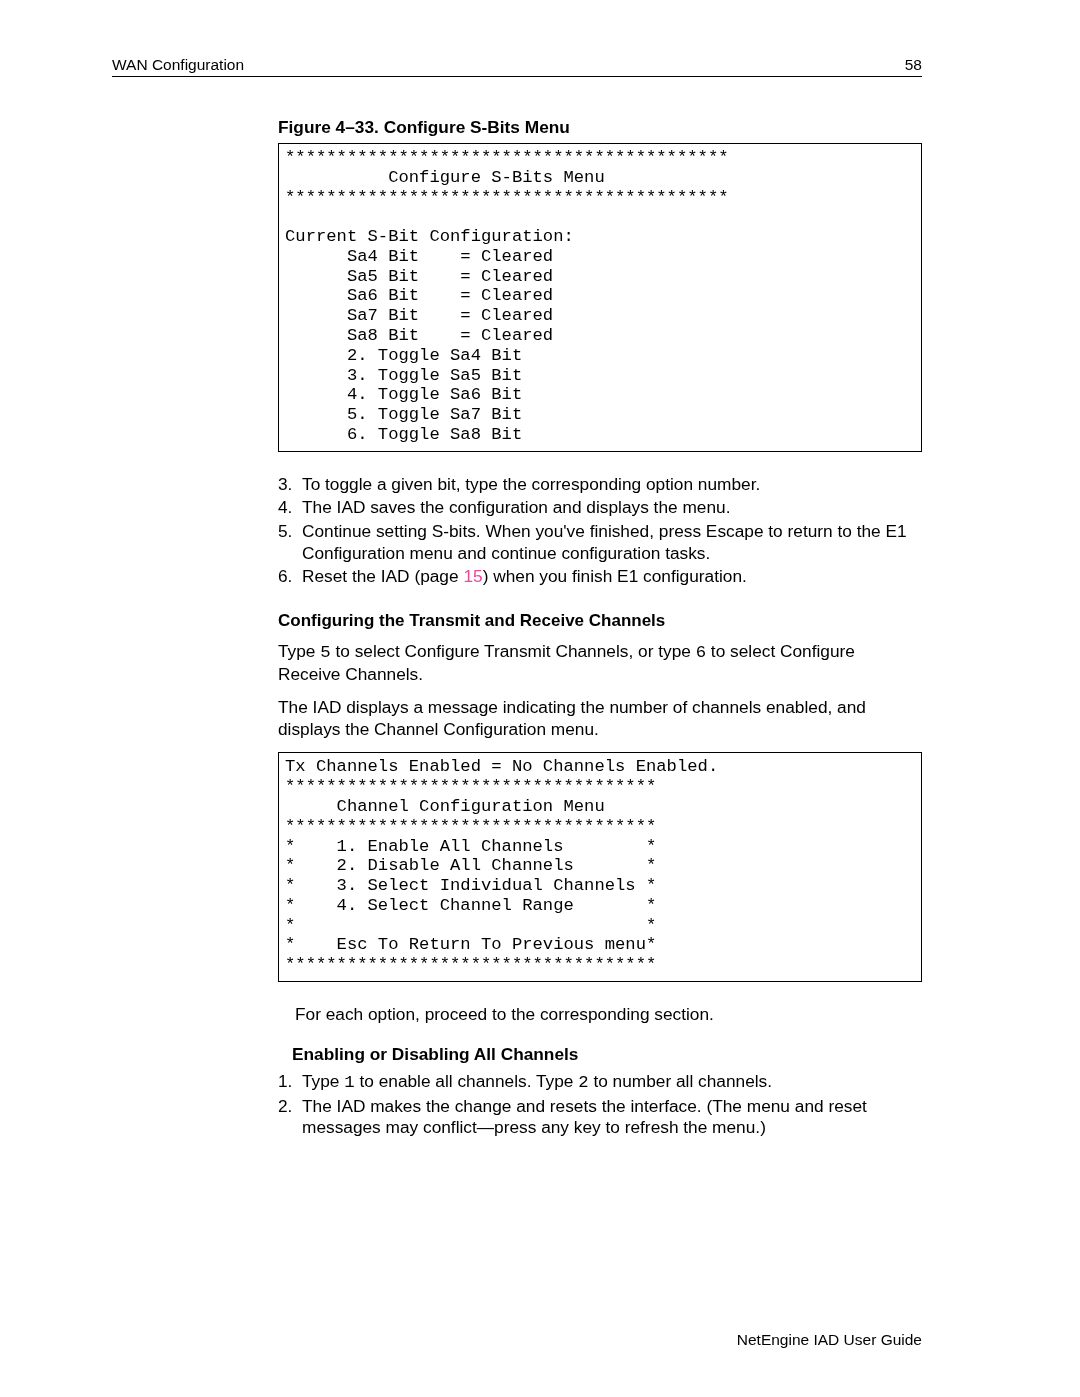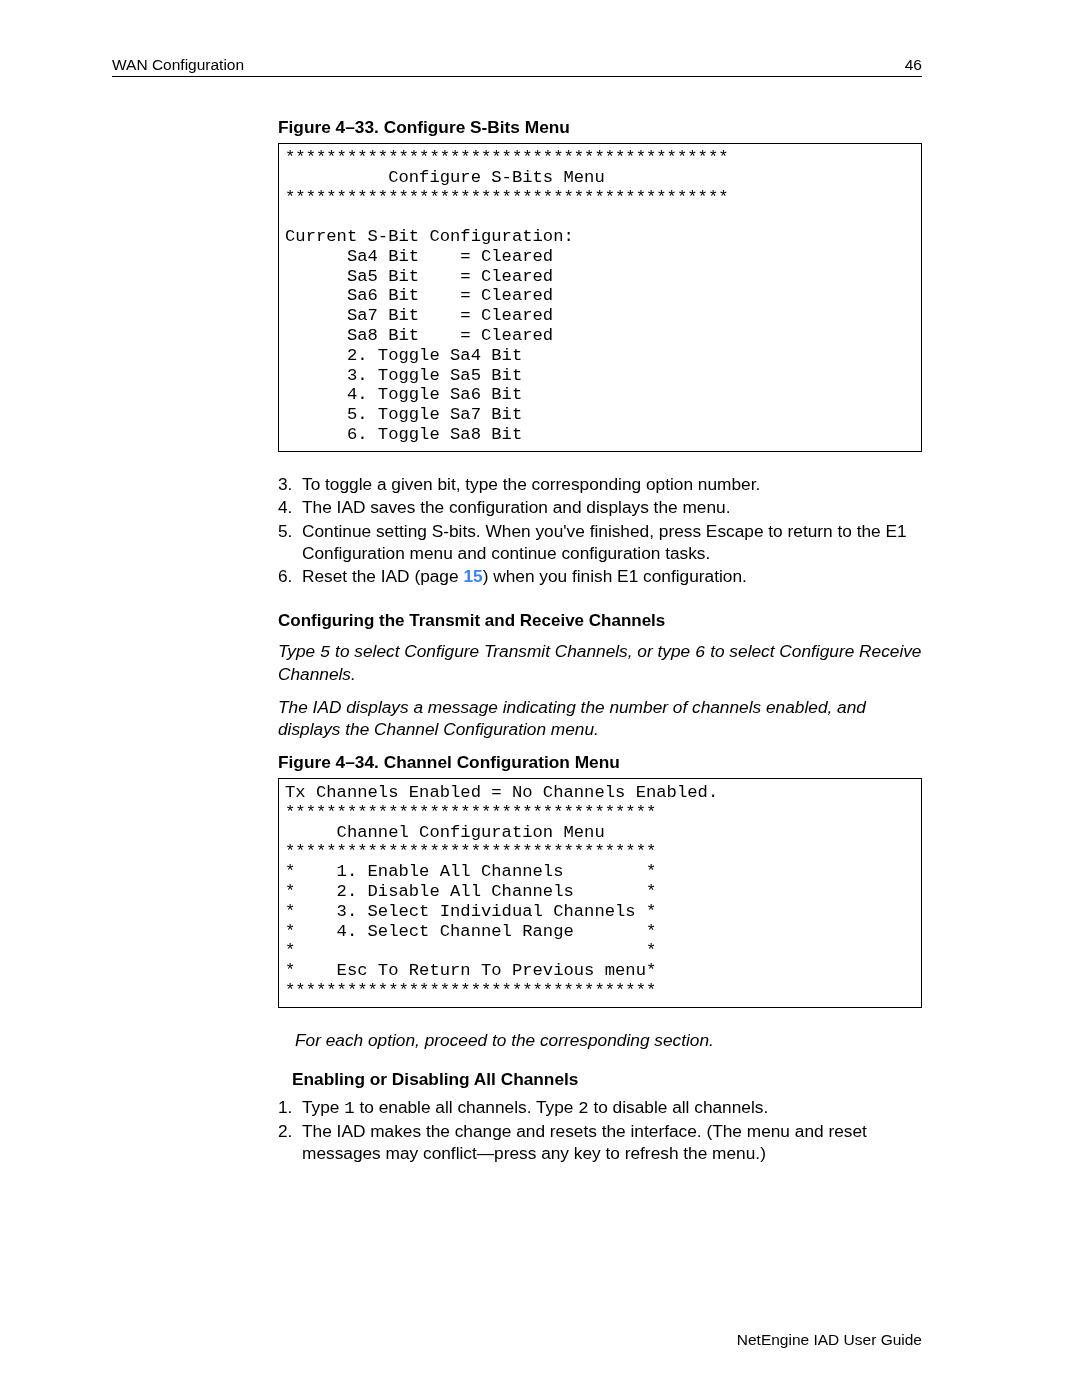--- a/index.html
+++ b/index.html
@@ -57,55 +57,53 @@
     display: flex;
     margin-bottom: 2px;
   }
   ol.steps li .num {
     min-width: 24px;
   }
   ol.steps li .txt {
     flex: 1;
   }
   .link {
-    color: #3b82f6;
-    font-weight: bold;
+    color: #ec4899;
   }
   .mono-inline {
     font-family: "Courier New", Courier, monospace;
   }
   h2.section {
     font-size: 17px;
     font-weight: bold;
     margin: 10px 0 10px 0;
   }
   h3.subsection {
     font-size: 17.3px;
     font-weight: bold;
     margin: 18px 0 6px 14px;
   }
   p.body {
     margin: 0 0 12px 0;
-    font-style: italic;
   }
   .footer {
     position: absolute;
     bottom: 48px;
     right: 112px;
     font-size: 15.5px;
   }
 </style>
 </head>
 <body>
 
 <div class="page">
 
   <div class="header-row">
     <span class="header-left">WAN Configuration</span>
-    <span class="header-right">46</span>
+    <span class="header-right">58</span>
   </div>
   <hr class="hrule" style="margin-top:-44px; margin-bottom:40px;">
 
   <div class="content">
 
     <p class="fig-caption">Figure 4–33.  Configure S-Bits Menu</p>
     <div class="ascii-box" id="fig33-box">*******************************************
           Configure S-Bits Menu
 *******************************************
 
@@ -138,41 +136,40 @@
           <span class="num">6.</span>
           <span class="txt"><span>Reset the IAD (page </span><span class="link">15</span><span>) when you finish E1 configuration.</span></span>
         </li>
       </ol>
 
     <h2 class="section">Configuring the Transmit and Receive Channels</h2>
 
     <p class="body" id="sec2-p1"><span>Type </span><span class="mono-inline">5</span><span> to select Configure Transmit Channels, or type </span><span class="mono-inline">6</span><span>  to select Configure Receive Channels.</span></p>
     <p class="body">The IAD displays a message indicating the number of channels enabled, and displays the Channel Configuration menu.</p>
 
-    <p class="fig-caption">Figure 4–34.  Channel Configuration Menu</p>
     <div class="ascii-box" id="fig34-box">Tx Channels Enabled = No Channels Enabled.
 ************************************
      Channel Configuration Menu
 ************************************
 *    1. Enable All Channels        *
 *    2. Disable All Channels       *
 *    3. Select Individual Channels *
 *    4. Select Channel Range       *
 *                                  *
 *    Esc To Return To Previous menu*
 ************************************</div>
 
     <p class="body" style="margin-bottom:2px;margin-left:17px;">For each option, proceed to the corresponding section.</p>
 
     <h3 class="subsection">Enabling or Disabling All Channels</h3>
 
     <ol class="steps" id="steps2">
         <li>
           <span class="num">1.</span>
-          <span class="txt"><span>Type </span><span class="mono-inline">1</span><span> to enable all channels. Type </span><span class="mono-inline">2</span><span> to disable all channels.</span></span>
+          <span class="txt"><span>Type </span><span class="mono-inline">1</span><span> to enable all channels. Type </span><span class="mono-inline">2</span><span> to number all channels.</span></span>
         </li>
         <li>
           <span class="num">2.</span>
           <span class="txt"><span>The IAD makes the change and resets the interface. (The menu and reset messages may conflict—press any key to refresh the menu.)</span></span>
         </li>
       </ol>
 
   </div>
 
   <div class="footer">NetEngine IAD User Guide</div>

